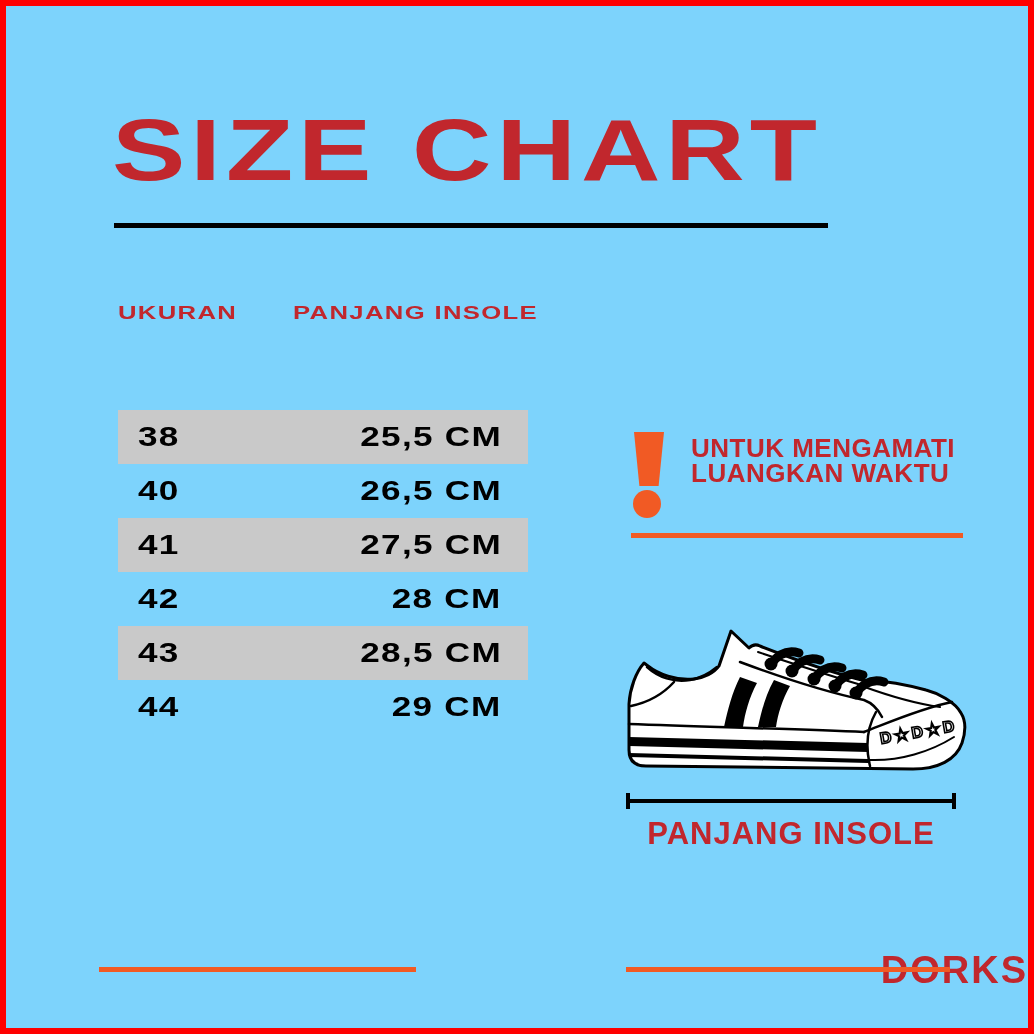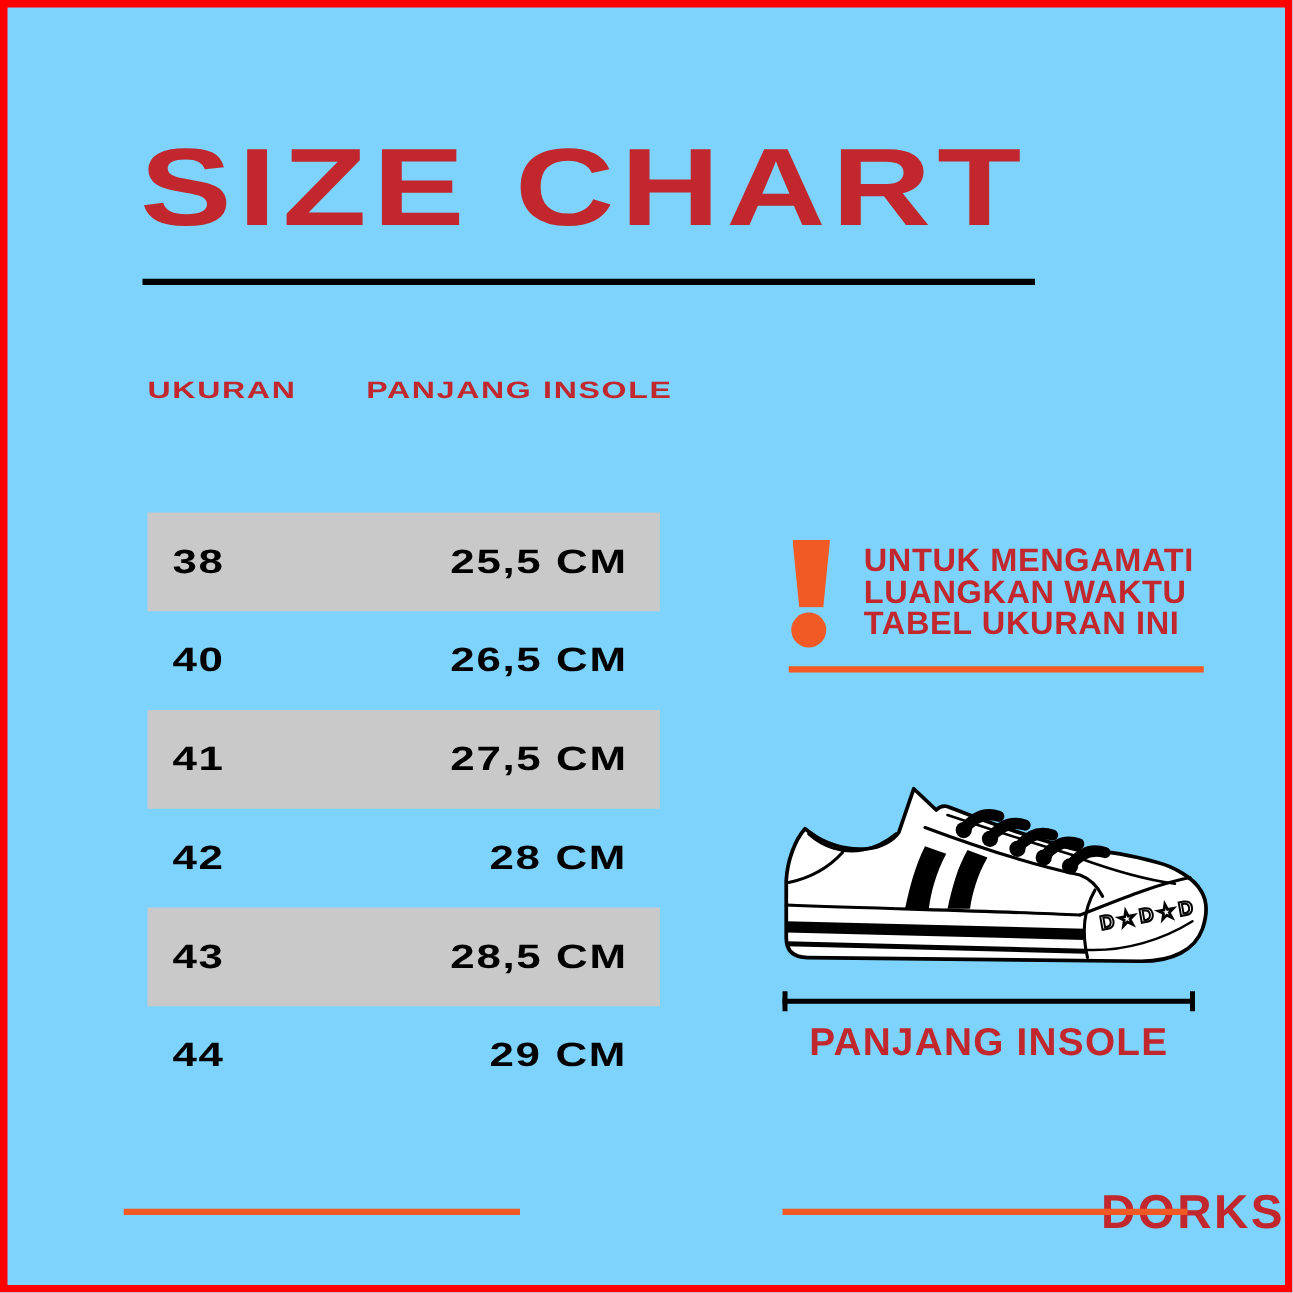--- a/index.html
+++ b/index.html
@@ -43,21 +43,21 @@
     letter-spacing:1px;
     white-space:nowrap;
     transform:scaleX(1.35);
     transform-origin:left center;
   }
   .col-header.size{left:112px;}
   .col-header.insole{left:287px;}
   
   .size-table{left:112px;top:404px;width:410px;}
   .size-row{
-    height:79px;
+    height:54px;
     display:flex;align-items:center;justify-content:space-between;
     font-size:27px;color:var(--black);
   }
   .size-row:nth-child(odd){background:var(--gray);}
   .size-row .cell-size{
     margin-left:20px;letter-spacing:1px;white-space:nowrap;
     transform:scaleX(1.3);transform-origin:left center;
   }
   .size-row .cell-insole{
     margin-right:26px;letter-spacing:1px;white-space:nowrap;
@@ -141,21 +141,20 @@
       <span class="cell-size">44</span>
       <span class="cell-insole">29 CM</span>
     </div>
   </div>
 
   <div class="abs excl-bar"></div>
   <div class="abs excl-dot"></div>
   <div class="abs note-text">
     <div class="note-line">UNTUK MENGAMATI</div>
     <div class="note-line">LUANGKAN WAKTU</div>
-    <div class="note-line">TABEL UKURAN INI</div>
   </div>
   <div class="abs note-rule"></div>
 
   <svg class="abs shoe" viewBox="0 0 350 172">
     <g stroke="#000" stroke-width="3" fill="none" stroke-linejoin="round" stroke-linecap="round">
 
       <path fill="#fff" d="M26,49 C18,58 12,74 11,90 L11,136 C11,147 17,152 28,152 L295,155
            C320,155 338,146 344,129 C348,117 348,107 343,99 C337,88 320,79 308,76
            C290,71 268,66 248,67 C215,59 178,46 142,32 C138,30 134,31 131,34
            L113,17 L101,52 C96,59 86,64 76,65 C58,67 40,60 30,52 Z"></path>

